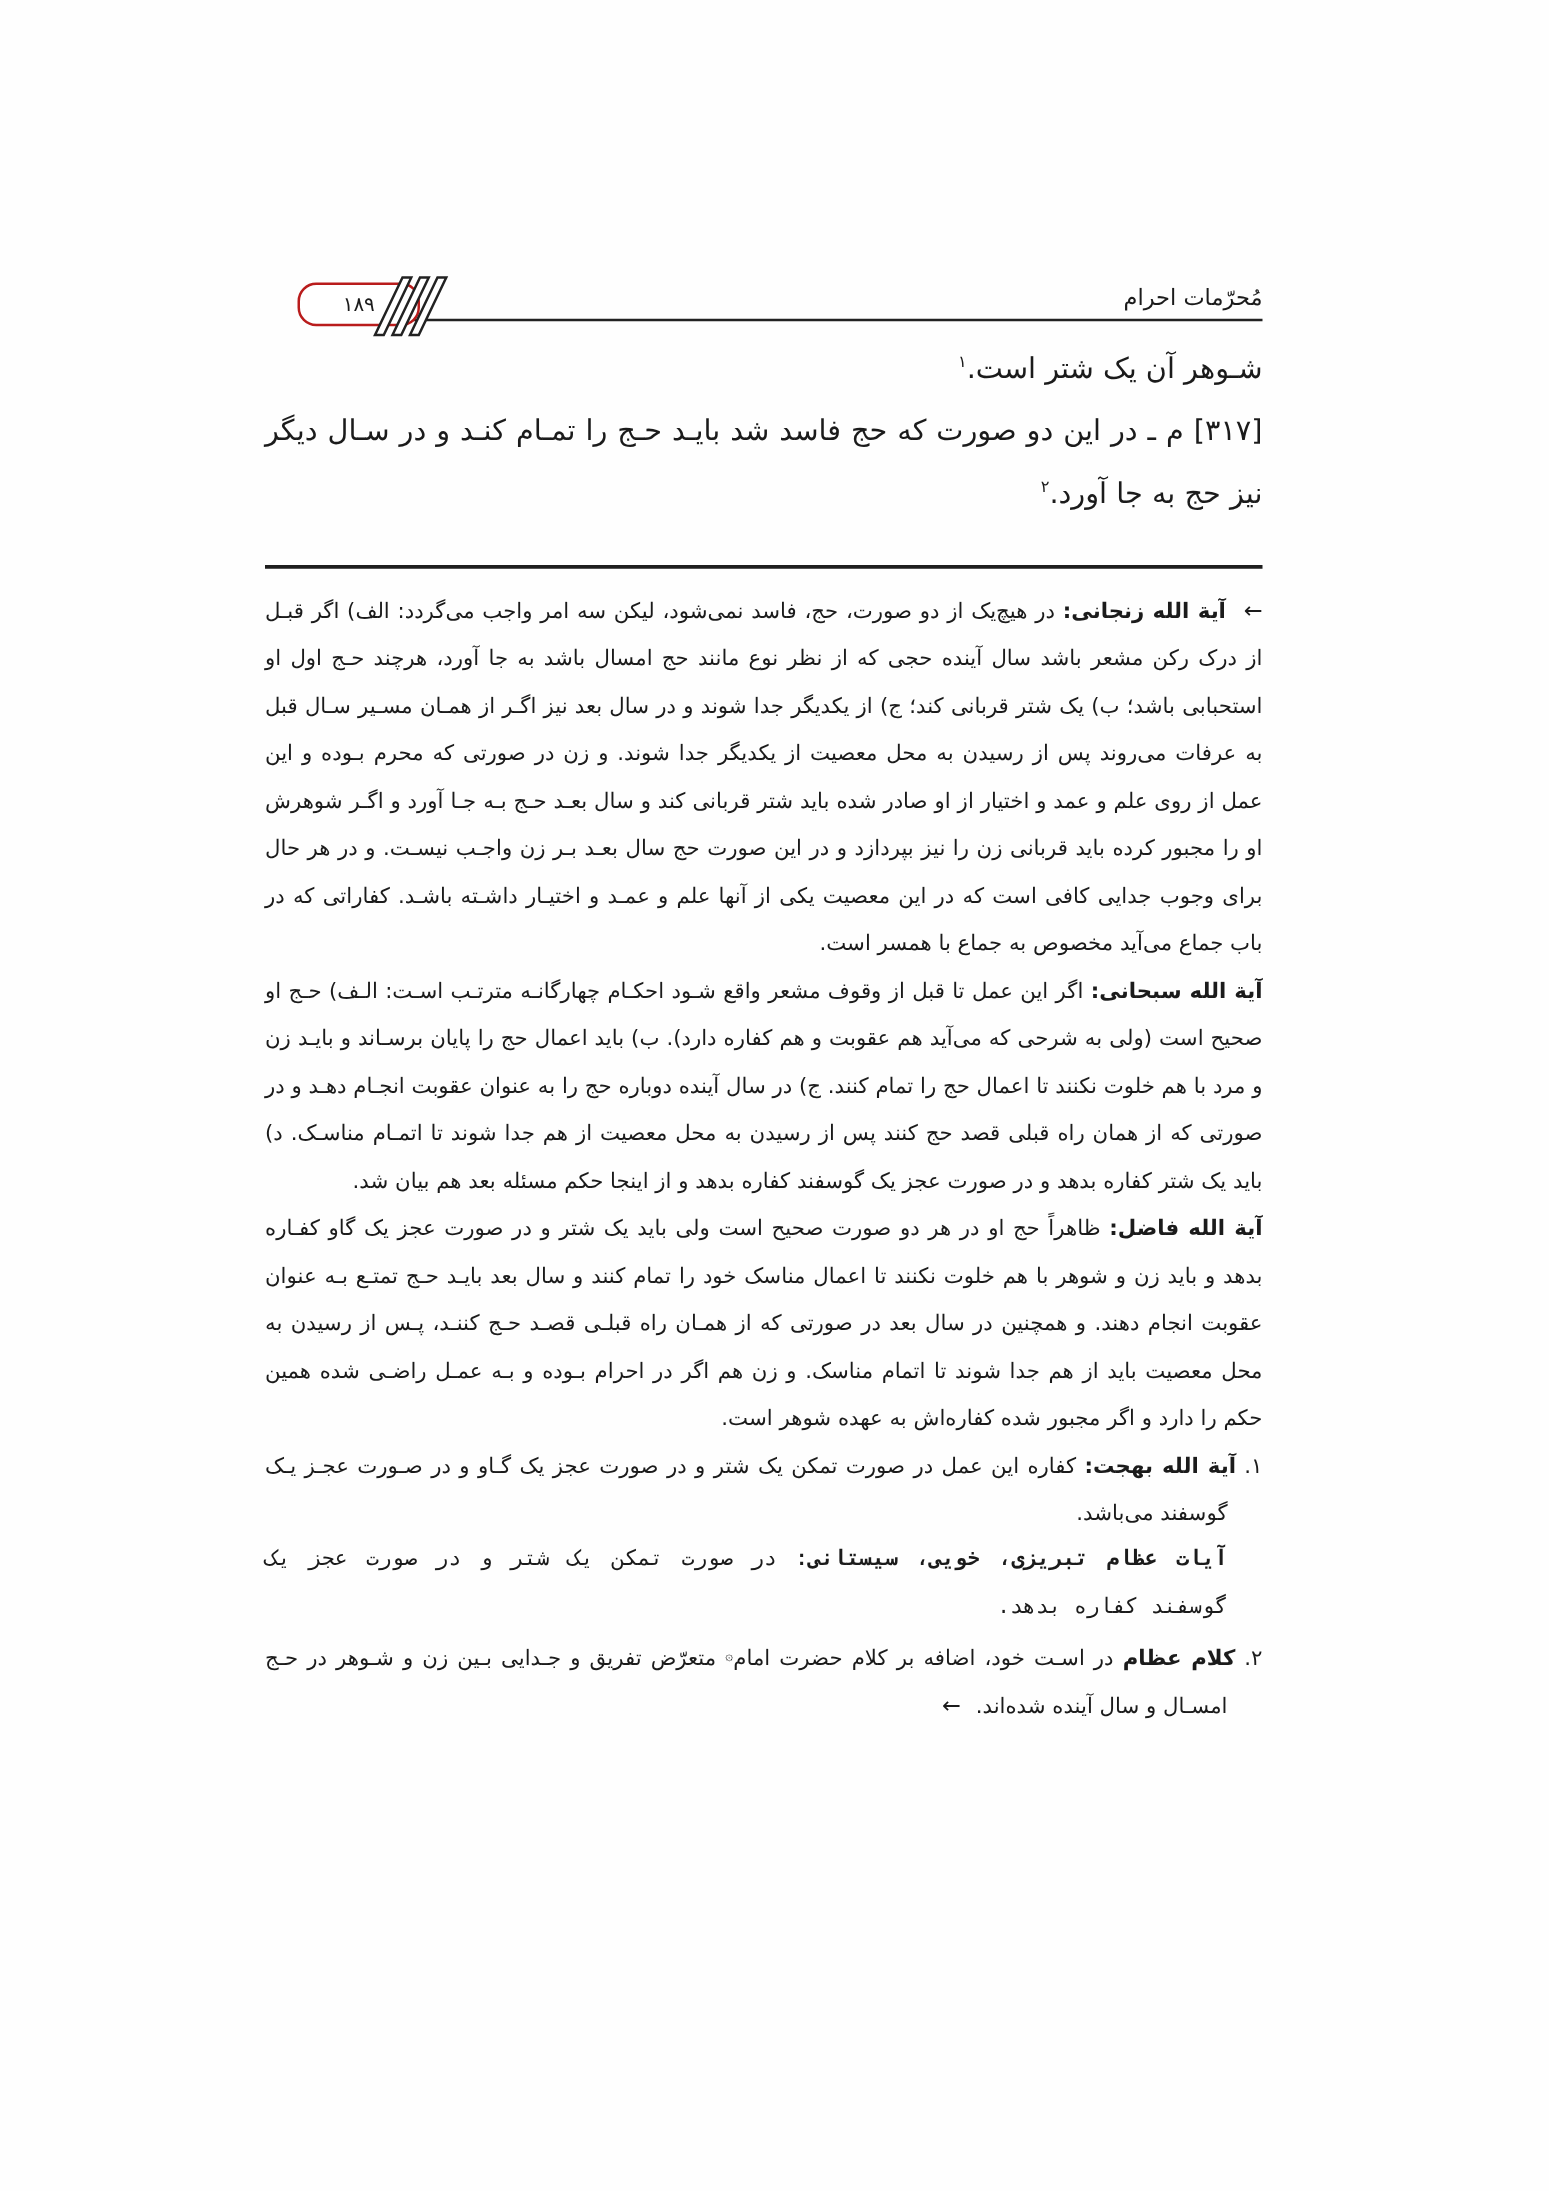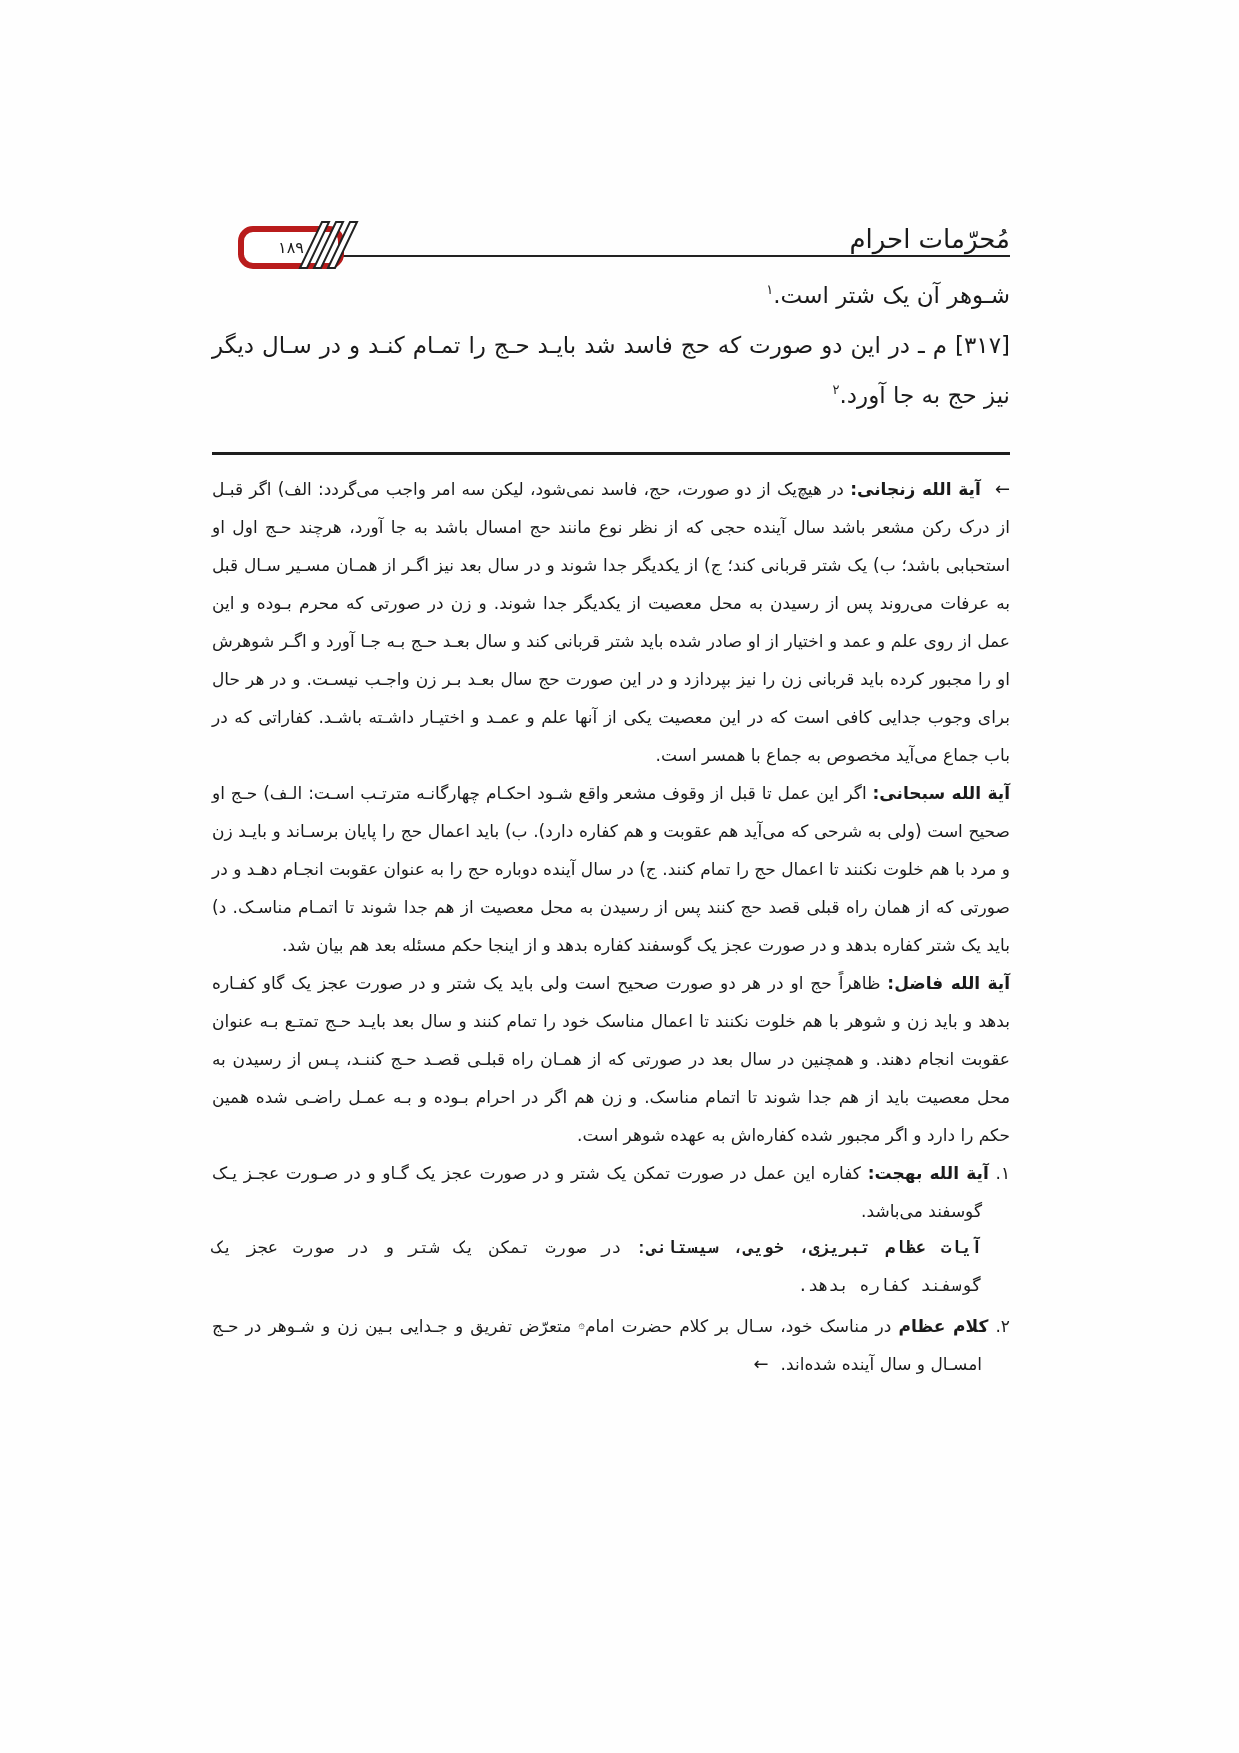--- a/index.html
+++ b/index.html
@@ -9,29 +9,29 @@
     background:#fefefe;
     direction:rtl;
     color:#1b1b1b;
     font-family:"DejaVu Sans",sans-serif;
     overflow:hidden;
   }
   p{margin:0;}
   
   .hdr-title{
     position:absolute;top:224px;right:229px;
-    font-size:26px;line-height:30px;
+    font-size:18px;line-height:30px;
   }
   .hdr-rule{
     position:absolute;top:255px;left:330px;width:680px;height:2px;
     background:#222;z-index:1;
   }
   .hdr-pagebox{
     position:absolute;top:226px;left:238px;width:94px;height:31px;
-    border:6px solid #b91c1c;border-radius:15px;
+    border:2px solid #b91c1c;border-radius:15px;
     display:flex;align-items:center;justify-content:center;
     font-size:16px;background:#fff;z-index:2;
   }
   .hdr-stripes{
     position:absolute;top:216px;left:288px;z-index:3;
   }
   
   .main-text{
     position:absolute;top:270px;right:229px;width:798px;
     font-size:23px;line-height:50px;
@@ -91,17 +91,17 @@
 
     <p class="fn-para"><b class="fn-name">آية الله سبحانی:</b> <span>اگر اين عمل تا قبل از وقوف مشعر واقع شـود احکـام چهارگانـه مترتـب اسـت: الـف) حـج او صحيح است (ولی به شرحی که می‌آيد هم عقوبت و هم کفاره دارد). ب) بايد اعمال حج را پايان برسـاند و بايـد زن و مرد با هم خلوت نکنند تا اعمال حج را تمام کنند. ج) در سال آينده دوباره حج را به عنوان عقوبت انجـام دهـد و در صورتی که از همان راه قبلی قصد حج کنند پس از رسيدن به محل معصيت از هم جدا شوند تا اتمـام مناسـک. د) بايد يک شتر کفاره بدهد و در صورت عجز يک گوسفند کفاره بدهد و از اينجا حکم مسئله بعد هم بيان شد.</span></p>
 
     <p class="fn-para"><b class="fn-name">آية الله فاضل:</b> <span>ظاهراً حج او در هر دو صورت صحيح است ولی بايد يک شتر و در صورت عجز يک گاو کفـاره بدهد و بايد زن و شوهر با هم خلوت نکنند تا اعمال مناسک خود را تمام کنند و سال بعد بايـد حـج تمتـع بـه عنوان عقوبت انجام دهند. و همچنين در سال بعد در صورتی که از همـان راه قبلـی قصـد حـج کننـد، پـس از رسيدن به محل معصيت بايد از هم جدا شوند تا اتمام مناسک. و زن هم اگر در احرام بـوده و بـه عمـل راضـی شده همين حکم را دارد و اگر مجبور شده کفاره‌اش به عهده شوهر است.</span></p>
 
 
     <p class="fn-num"><span>۱.</span> <b class="fn-name">آية الله بهجت:</b> <span>کفاره اين عمل در صورت تمکن يک شتر و در صورت عجز يک گـاو و در صـورت عجـز يـک گوسفند می‌باشد.</span></p>
 
     <p class="fn-sub"><b class="fn-name">آيات عظام تبريزی، خويی، سيستانی:</b> <span>در صورت تمکن يک شتر و در صورت عجز يک گوسفند کفاره بدهد.</span></p>
 
-    <p class="fn-num"><span>۲.</span> <b class="fn-name">کلام عظام</b> <span>در مناسک خود، سـال بر کلام حضرت امام</span><span class="honorific">۞</span> <span>متعرّض تفريق و جـدايی بـين زن و شـوهر در حـج امسـال و سال آينده شده‌اند.</span><span class="arrow arrow-end">←</span></p>
+    <p class="fn-num"><span>۲.</span> <b class="fn-name">کلام عظام</b> <span>در اسـت خود، اضافه بر کلام حضرت امام</span><span class="honorific">۞</span> <span>متعرّض تفريق و جـدايی بـين زن و شـوهر در حـج امسـال و سال آينده شده‌اند.</span><span class="arrow arrow-end">←</span></p>
 
   </section>
 
 </div>
 
 </body></html>

